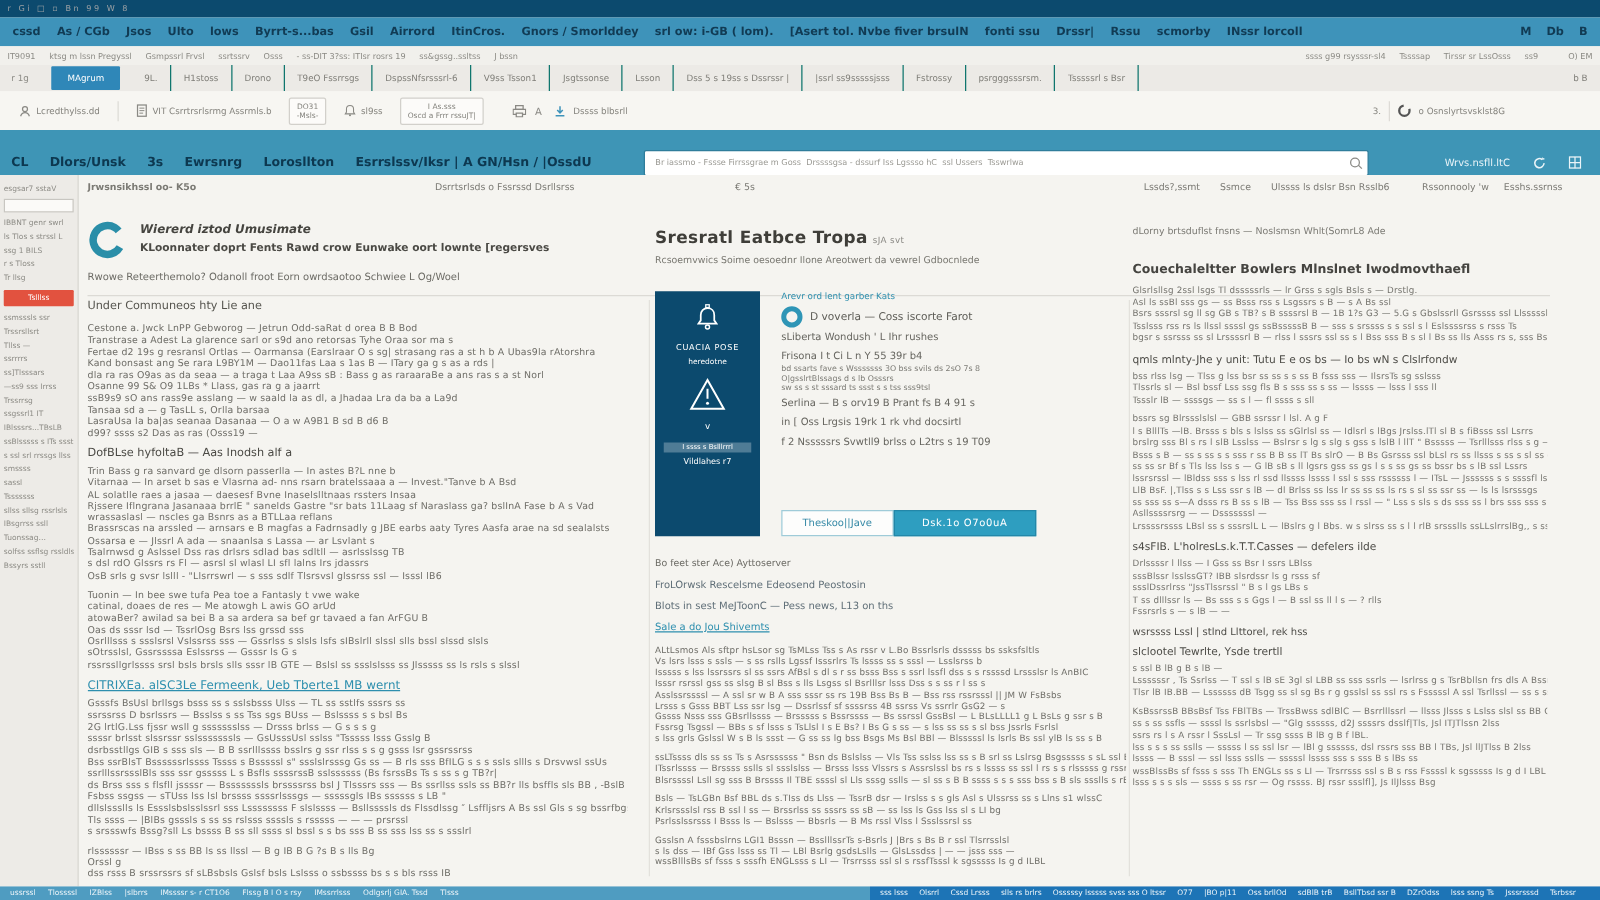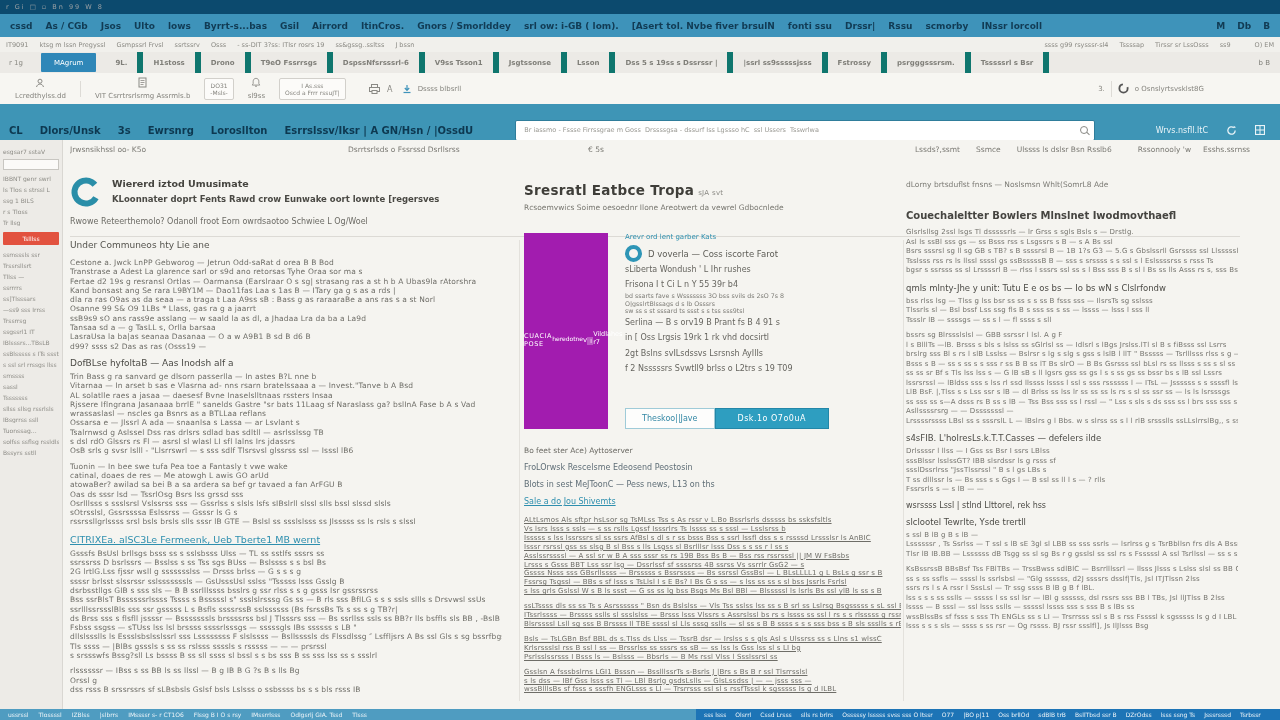--- a/index.html
+++ b/index.html
@@ -16,25 +16,25 @@
   .toolbar1{top:37px;left:0;right:0;height:15px;background:#f1f0ec;border-bottom:1px solid #e0deda;
             display:flex;align-items:center;gap:14px;padding:0 6px;font-size:6.5px;color:#8b8a84;overflow:hidden;}
   .toolbar1 .titems{display:flex;gap:11px;white-space:nowrap;overflow:hidden;flex:1;}
   .toolbar1 .tright{display:flex;gap:11px;margin-right:10px;white-space:nowrap;}
   .tabbar{top:52px;left:0;right:0;height:21px;background:#eceae6;display:flex;align-items:center;
           font-size:7px;color:#7f7e78;overflow:hidden;}
   .tabprefix{padding:0 9px;color:#8b8a84;}
   .tab-active{background:#2f87b8;color:#fff;height:19px;display:flex;align-items:center;
               padding:0 13px;margin:0 9px;border-radius:1px;white-space:nowrap;}
   .tabs{display:flex;height:100%;overflow:hidden;flex:1;}
-  .tab{padding:0 10px;border-right:6px solid #0f766e;display:flex;align-items:center;white-space:nowrap;font-weight:bold;}
+  .tab{padding:0 10px;border-right:1px solid #0f766e;display:flex;align-items:center;white-space:nowrap;}
   .tabbar .tbright{margin:0 10px;white-space:nowrap;}
   .actionbar{top:73px;left:0;right:0;height:31px;background:#f7f6f2;border-bottom:1px solid #e2e0db;
              display:flex;align-items:center;gap:9px;padding:0 10px;font-size:7px;color:#85847e;overflow:hidden;}
-  .abtn{display:flex;align-items:center;gap:4px;padding:3px 5px;white-space:nowrap;flex-direction:column;}
+  .abtn{display:flex;align-items:center;gap:4px;padding:3px 5px;white-space:nowrap;}
   .abtn.boxed{border:1px solid #d2d0cb;background:#fcfbf9;border-radius:2px;text-align:center;}
   .boxed .two{display:flex;flex-direction:column;line-height:7px;font-size:6px;}
   .asep{width:1px;height:16px;background:#ddtbd6;background:#dddbd6;}
   .aright{display:flex;align-items:center;gap:6px;margin-left:14px;}
   .afar{display:flex;align-items:center;gap:6px;margin-left:auto;margin-right:66px;}
   
   .navband{top:104px;left:0;right:0;height:52px;background:#3e95b6;display:flex;align-items:center;
            padding:0 9px;font-size:10px;font-weight:bold;color:#0d3850;overflow:hidden;}
   .nitems{display:flex;gap:17px;white-space:nowrap;}
   .nav-search{margin-left:42px;width:566px;height:19px;background:#fff;border:1px solid #2f7d9b;
@@ -47,49 +47,49 @@
                     transform:rotate(45deg);right:-3px;bottom:-1px;}
   
   .content{top:140px;left:0;right:0;bottom:11px;background:#f5f4f0;}
   .rail{left:0;top:0;bottom:0;width:56px;background:#edebe7;border-right:1px solid #d9d7d2;
         padding:4px 3px;font-size:6px;color:#8d8c86;overflow:hidden;}
   .rail-search{height:9px;border:1px solid #c8c6c1;background:#fbfaf8;margin:2px 0 5px;}
   .ritem{margin:4px 0;white-space:nowrap;overflow:hidden;}
   .rail-red{background:#e2523f;color:#fff;font-size:6px;text-align:center;padding:3px 2px;
             border-radius:1px;margin:6px 0;white-space:nowrap;overflow:hidden;}
   .hdr-row{top:5px;left:70px;right:30px;display:flex;align-items:center;font-size:7.5px;color:#7b7a74;}
-  .hdr-left{width:278px;white-space:nowrap;overflow:hidden;}
+  .hdr-left{width:278px;white-space:nowrap;overflow:hidden;font-weight:bold;}
   .hdr-center{width:240px;white-space:nowrap;overflow:hidden;}
   .hdr-links{display:flex;gap:16px;margin-left:auto;white-space:nowrap;}
   .hdr-far{display:flex;gap:12px;margin-left:26px;white-space:nowrap;}
   .divider{top:96px;left:70px;right:40px;height:1px;background:#dcdad5;}
   .vrule{width:1px;background:#e3e1dc;top:100px;bottom:8px;}
   
   .col{overflow:hidden;}
   .col-left{left:70px;top:36px;width:432px;bottom:2px;}
   .col-mid{left:524px;top:42px;width:377px;bottom:2px;}
   .col-right{left:906px;top:40px;width:332px;bottom:2px;}
   .ln{font-size:7.5px;line-height:9.3px;color:#6e6d67;white-space:nowrap;overflow:hidden;letter-spacing:.15px;}
-  .ln.sm{font-size:7px;line-height:8.9px;text-decoration:underline;}
+  .ln.sm{font-size:7px;line-height:8.9px;}
   .ln.rt{font-size:7px;line-height:9.5px;color:#74736d;}
   .subhead{font-size:9px;color:#4b4a45;margin:7px 0 4px;white-space:nowrap;overflow:hidden;}
   .linkhead{font-size:9.5px;color:#2e8fae;text-decoration:underline;margin:7px 0 4px;white-space:nowrap;overflow:hidden;}
   .gap6{height:6px;}
   
   .logo-row{display:flex;gap:10px;align-items:flex-start;}
-  .logo-title{font-size:9.5px;font-weight:bold;color:#45443f;margin-top:2px;}
+  .logo-title{font-size:9.5px;font-weight:bold;color:#45443f;margin-top:2px;font-style:italic;}
   .logo-sub{font-size:8.5px;font-weight:bold;color:#4a4944;margin-top:5px;white-space:nowrap;}
   .logo-links{font-size:8px;color:#6c6b65;margin-top:9px;white-space:nowrap;}
   .sec-head{font-size:9px;color:#55544e;margin:14px 0 8px;white-space:nowrap;}
   
   .mid-title{font-size:13.5px;font-weight:bold;color:#3f3e39;letter-spacing:.3px;white-space:nowrap;}
   .mid-title small{font-size:7px;font-weight:normal;color:#8a8984;margin-left:4px;}
   .mid-sub{font-size:7.5px;color:#77766f;margin-top:5px;white-space:nowrap;overflow:hidden;}
   .promo-row{display:flex;margin-top:21px;}
-  .promo-card{width:84px;height:186px;background:#a21caf;color:#fff;display:flex;flex-direction:row;
+  .promo-card{width:84px;height:186px;background:#0c4a6e;color:#fff;display:flex;flex-direction:column;
               align-items:center;padding-top:10px;flex:0 0 auto;}
   .card-l1{font-size:6.5px;letter-spacing:.6px;margin-top:7px;}
   .card-l2{font-size:6px;margin-top:4px;}
   .card-v{font-size:7px;margin-top:8px;}
   .card-strip{background:rgba(255,255,255,.28);font-size:5.5px;padding:1px 3px;margin-top:9px;
               width:64px;text-align:center;white-space:nowrap;overflow:hidden;}
   .card-foot{font-size:6.5px;margin-top:3px;}
   .features{flex:1;padding-left:17px;display:flex;flex-direction:column;justify-content:center;}
   .feat-head{font-size:7px;color:#2e8fae;white-space:nowrap;}
   .feat-line1{display:flex;align-items:center;gap:6px;margin-top:4px;font-size:8.5px;color:#5d5c56;white-space:nowrap;}
@@ -371,20 +371,21 @@
         <div class="ln">d99? ssss s2  Das as ras   (Osss19 —</div>
       </div>
     <div class="subhead">DofBLse hyfoltaB — Aas Inodsh alf a</div>
     <div>
 
     <div class="ln">Trin Bass g ra sanvard ge dlsorn passerlla — In astes B?L nne b</div>
         <div class="ln">Vitarnaa — In arset b sas e Vlasrna ad- nns rsarn bratelssaaa a — Invest."Tanve b  A Bsd</div>
         <div class="ln">AL solatlle raes a jasaa — daesesf Bvne Inaselslltnaas  rssters Insaa</div>
         <div class="ln">Rjssere Iflngrana Jasanaaa brrlE " sanelds Gastre "sr bats 11Laag  sf Naraslass ga? bslInA Fase b A s Vad</div>
         <div class="ln">wrassaslasl — nscles ga Bsnrs as a BTLLaa  reflans</div>
+        <div class="ln">Brassrscas na arssled — arnsars e B magfas  a Fadrnsadly g JBE earbs aaty  Tyres Aasfa arae na sd  sealalsts</div>
         <div class="ln">Ossarsa e — Jlssrl A  ada — snaanlsa s Lassa — ar Lsvlant  s</div>
         <div class="ln">Tsalrnwsd g Aslssel  Dss ras drlsrs sdlad bas sdltll — asrlsslssg  TB</div>
         <div class="ln">s dsl rdO Glssrs rs Fl — asrsl sl wlasl LI  sfl lalns  Irs jdassrs</div>
         <div class="ln">OsB srls g svsr lslll - "Llsrrswrl — s sss sdlf  Tlsrsvsl  glssrss ssl — Isssl lB6</div>
       </div>
     <div class="gap6"></div>
     <div>
 
     <div class="ln">Tuonin — In bee swe tufa   Pea toe a Fantasly   t vwe wake</div>
         <div class="ln">catinal, doaes  de res — Me atowgh   L awis  GO arUd</div>
@@ -457,21 +458,20 @@
         <div>
 
         <div class="feat-tiny">bd ssarts  fave s Wsssssss  3O  bss svils ds  2sO 7s 8</div>
             <div class="feat-tiny">O|gsslrtBlssags   d s lb   Osssrs</div>
             <div class="feat-tiny">sw ss s st sssard ts  ssst s s tss sss9tsl</div>
           </div>
         <div>
 
         <div class="feat-b">Serlina — B s orv19 B Prant   fs B 4 91 s</div>
             <div class="feat-b">in [ Oss Lrgsis  19rk 1 rk  vhd  docsirtl</div>
-            <div class="feat-b">2gt  Bslns  svILsdssvs Lsrsnsh  AyIlIs</div>
             <div class="feat-b">f 2  Nsssssrs Svwtll9  brlss  o  L2trs s 19  T09</div>
           </div>
         <div class="btn-row">
           <span class="btn-white">Theskoo||Jave</span>
           <span class="btn-teal">Dsk.1o  O7o0uA</span>
         </div>
       </div>
     </div>
 
     <div class="mid-links">

